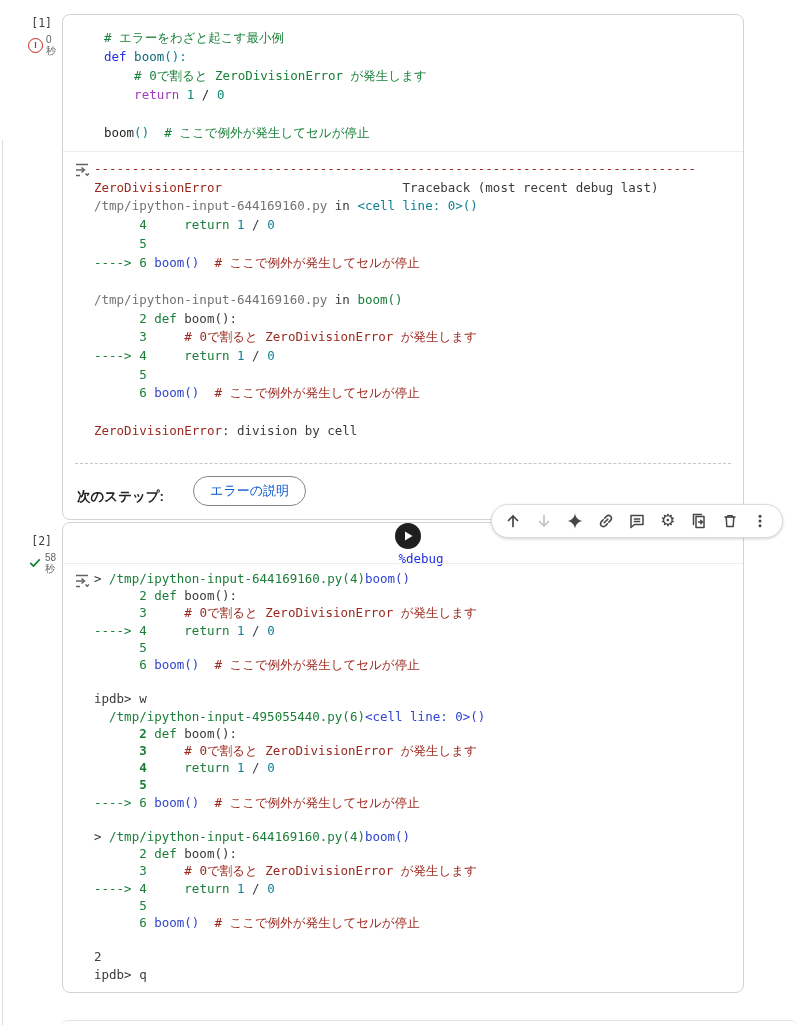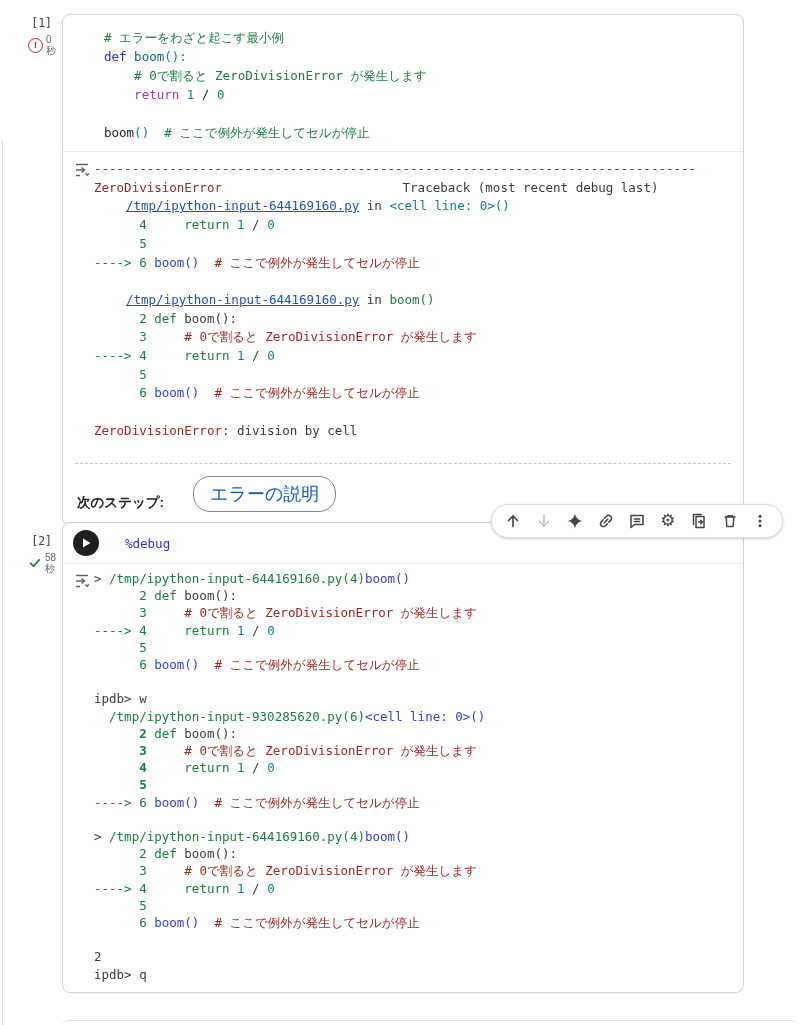--- a/index.html
+++ b/index.html
@@ -36,40 +36,40 @@
   .c-pr{color:#0e8191;}
   .c-pu{color:#a33bbf;}
   .c-nm{color:#0e8672;}
   .c-tx{color:#252525;}
   
   .c-rd{color:#9b281e;}
   .c-gn{color:#1a7e38;}
   .c-gnb{color:#1a7e38;font-weight:bold;}
   .c-tl{color:#0d7f94;}
   .c-bl{color:#2f43d0;}
-  .c-lk{color:#1d4ed8;text-decoration:underline;cursor:pointer;margin-left:32px;}
+  .c-lk{color:#737373;cursor:pointer;}
 
   
   .dashed{border-top:1px dashed #c6c6c6;margin:22px 12px 0 12px;}
   .nextstep{display:flex;align-items:flex-end;gap:29px;padding:12px 14px 13px;}
   .ns-label{font-weight:bold;font-size:13.5px;color:#202124;}
   .ns-btn{background:#fff;border:1px solid #80868b;border-radius:17px;padding:5px 16px;
-          color:#0b57d0;font-size:18px;font-family:"Liberation Sans",sans-serif;cursor:pointer;}
+          color:#0b57d0;font-size:13px;font-family:"Liberation Sans",sans-serif;cursor:pointer;}
 
   
   .toolbar{position:absolute;left:491px;top:504px;width:292px;height:34px;background:#fff;
            border:1px solid #dadce0;border-radius:18px;box-shadow:0 1px 3px rgba(0,0,0,.18);
            display:flex;align-items:center;justify-content:space-around;padding:0 6px;z-index:5;box-sizing:border-box;}
   .tb-btn{width:26px;height:28px;display:flex;align-items:center;justify-content:center;
           background:none;border:none;padding:0;cursor:pointer;color:#444746;}
   .tb-btn.disabled{color:#c0c3c6;cursor:default;}
   .tb-btn svg{display:block;}
 
   
-  .cell2-header{display:flex;align-items:center;height:40px;padding-left:10px;}
+  .cell2-header{display:flex;align-items:center;height:40px;padding-left:10px;flex-direction:column;}
   .play-btn{width:26px;height:26px;border-radius:50%;background:#1f1f1f;border:none;padding:0;
             display:flex;align-items:center;justify-content:center;cursor:pointer;flex:none;}
   .cell2-code{margin-left:26px;}
 
   .check-ic{color:#188038;flex:none;display:inline-flex;}
   .next-cell-edge{position:absolute;left:62px;top:1020px;width:735px;height:5px;
                   border-top:1px solid #e2e2e2;border-radius:8px 8px 0 0;}
 </style>
 </head>
 <body>
@@ -229,21 +229,21 @@
       </span>
       <div class="out mono lh17">
           <div class="cl"><span>&gt; </span><span class="c-gn">/tmp/ipython-input-644169160.py(4)</span><span class="c-bl">boom()</span></div>
           <div class="cl"><span class="c-gn">      2</span><span> </span><span class="c-gn">def</span><span> boom():</span></div>
           <div class="cl"><span class="c-gn">      3</span><span>     </span><span class="c-rd"># 0で割ると ZeroDivisionError が発生します</span></div>
           <div class="cl"><span class="c-gn">----&gt; 4</span><span>     </span><span class="c-gn">return</span><span> </span><span class="c-tl">1</span><span> / </span><span class="c-tl">0</span></div>
           <div class="cl"><span class="c-gn">      5</span></div>
           <div class="cl"><span class="c-gn">      6</span><span> </span><span class="c-bl">boom()</span><span>  </span><span class="c-rd"># ここで例外が発生してセルが停止</span></div>
           <div class="cl"> </div>
           <div class="cl"><span>ipdb&gt; w</span></div>
-          <div class="cl"><span>  </span><span class="c-gn">/tmp/ipython-input-930285620.py(6)</span><span class="c-bl">&lt;cell line: 0&gt;()</span></div>
+          <div class="cl"><span>  </span><span class="c-gn">/tmp/ipython-input-495055440.py(6)</span><span class="c-bl">&lt;cell line: 0&gt;()</span></div>
           <div class="cl"><span class="c-gnb">      2</span><span> </span><span class="c-gn">def</span><span> boom():</span></div>
           <div class="cl"><span class="c-gnb">      3</span><span>     </span><span class="c-rd"># 0で割ると ZeroDivisionError が発生します</span></div>
           <div class="cl"><span class="c-gnb">      4</span><span>     </span><span class="c-gn">return</span><span> </span><span class="c-tl">1</span><span> / </span><span class="c-tl">0</span></div>
           <div class="cl"><span class="c-gnb">      5</span></div>
           <div class="cl"><span class="c-gn">----&gt; 6</span><span> </span><span class="c-bl">boom()</span><span>  </span><span class="c-rd"># ここで例外が発生してセルが停止</span></div>
           <div class="cl"> </div>
           <div class="cl"><span>&gt; </span><span class="c-gn">/tmp/ipython-input-644169160.py(4)</span><span class="c-bl">boom()</span></div>
           <div class="cl"><span class="c-gn">      2</span><span> </span><span class="c-gn">def</span><span> boom():</span></div>
           <div class="cl"><span class="c-gn">      3</span><span>     </span><span class="c-rd"># 0で割ると ZeroDivisionError が発生します</span></div>
           <div class="cl"><span class="c-gn">----&gt; 4</span><span>     </span><span class="c-gn">return</span><span> </span><span class="c-tl">1</span><span> / </span><span class="c-tl">0</span></div>

